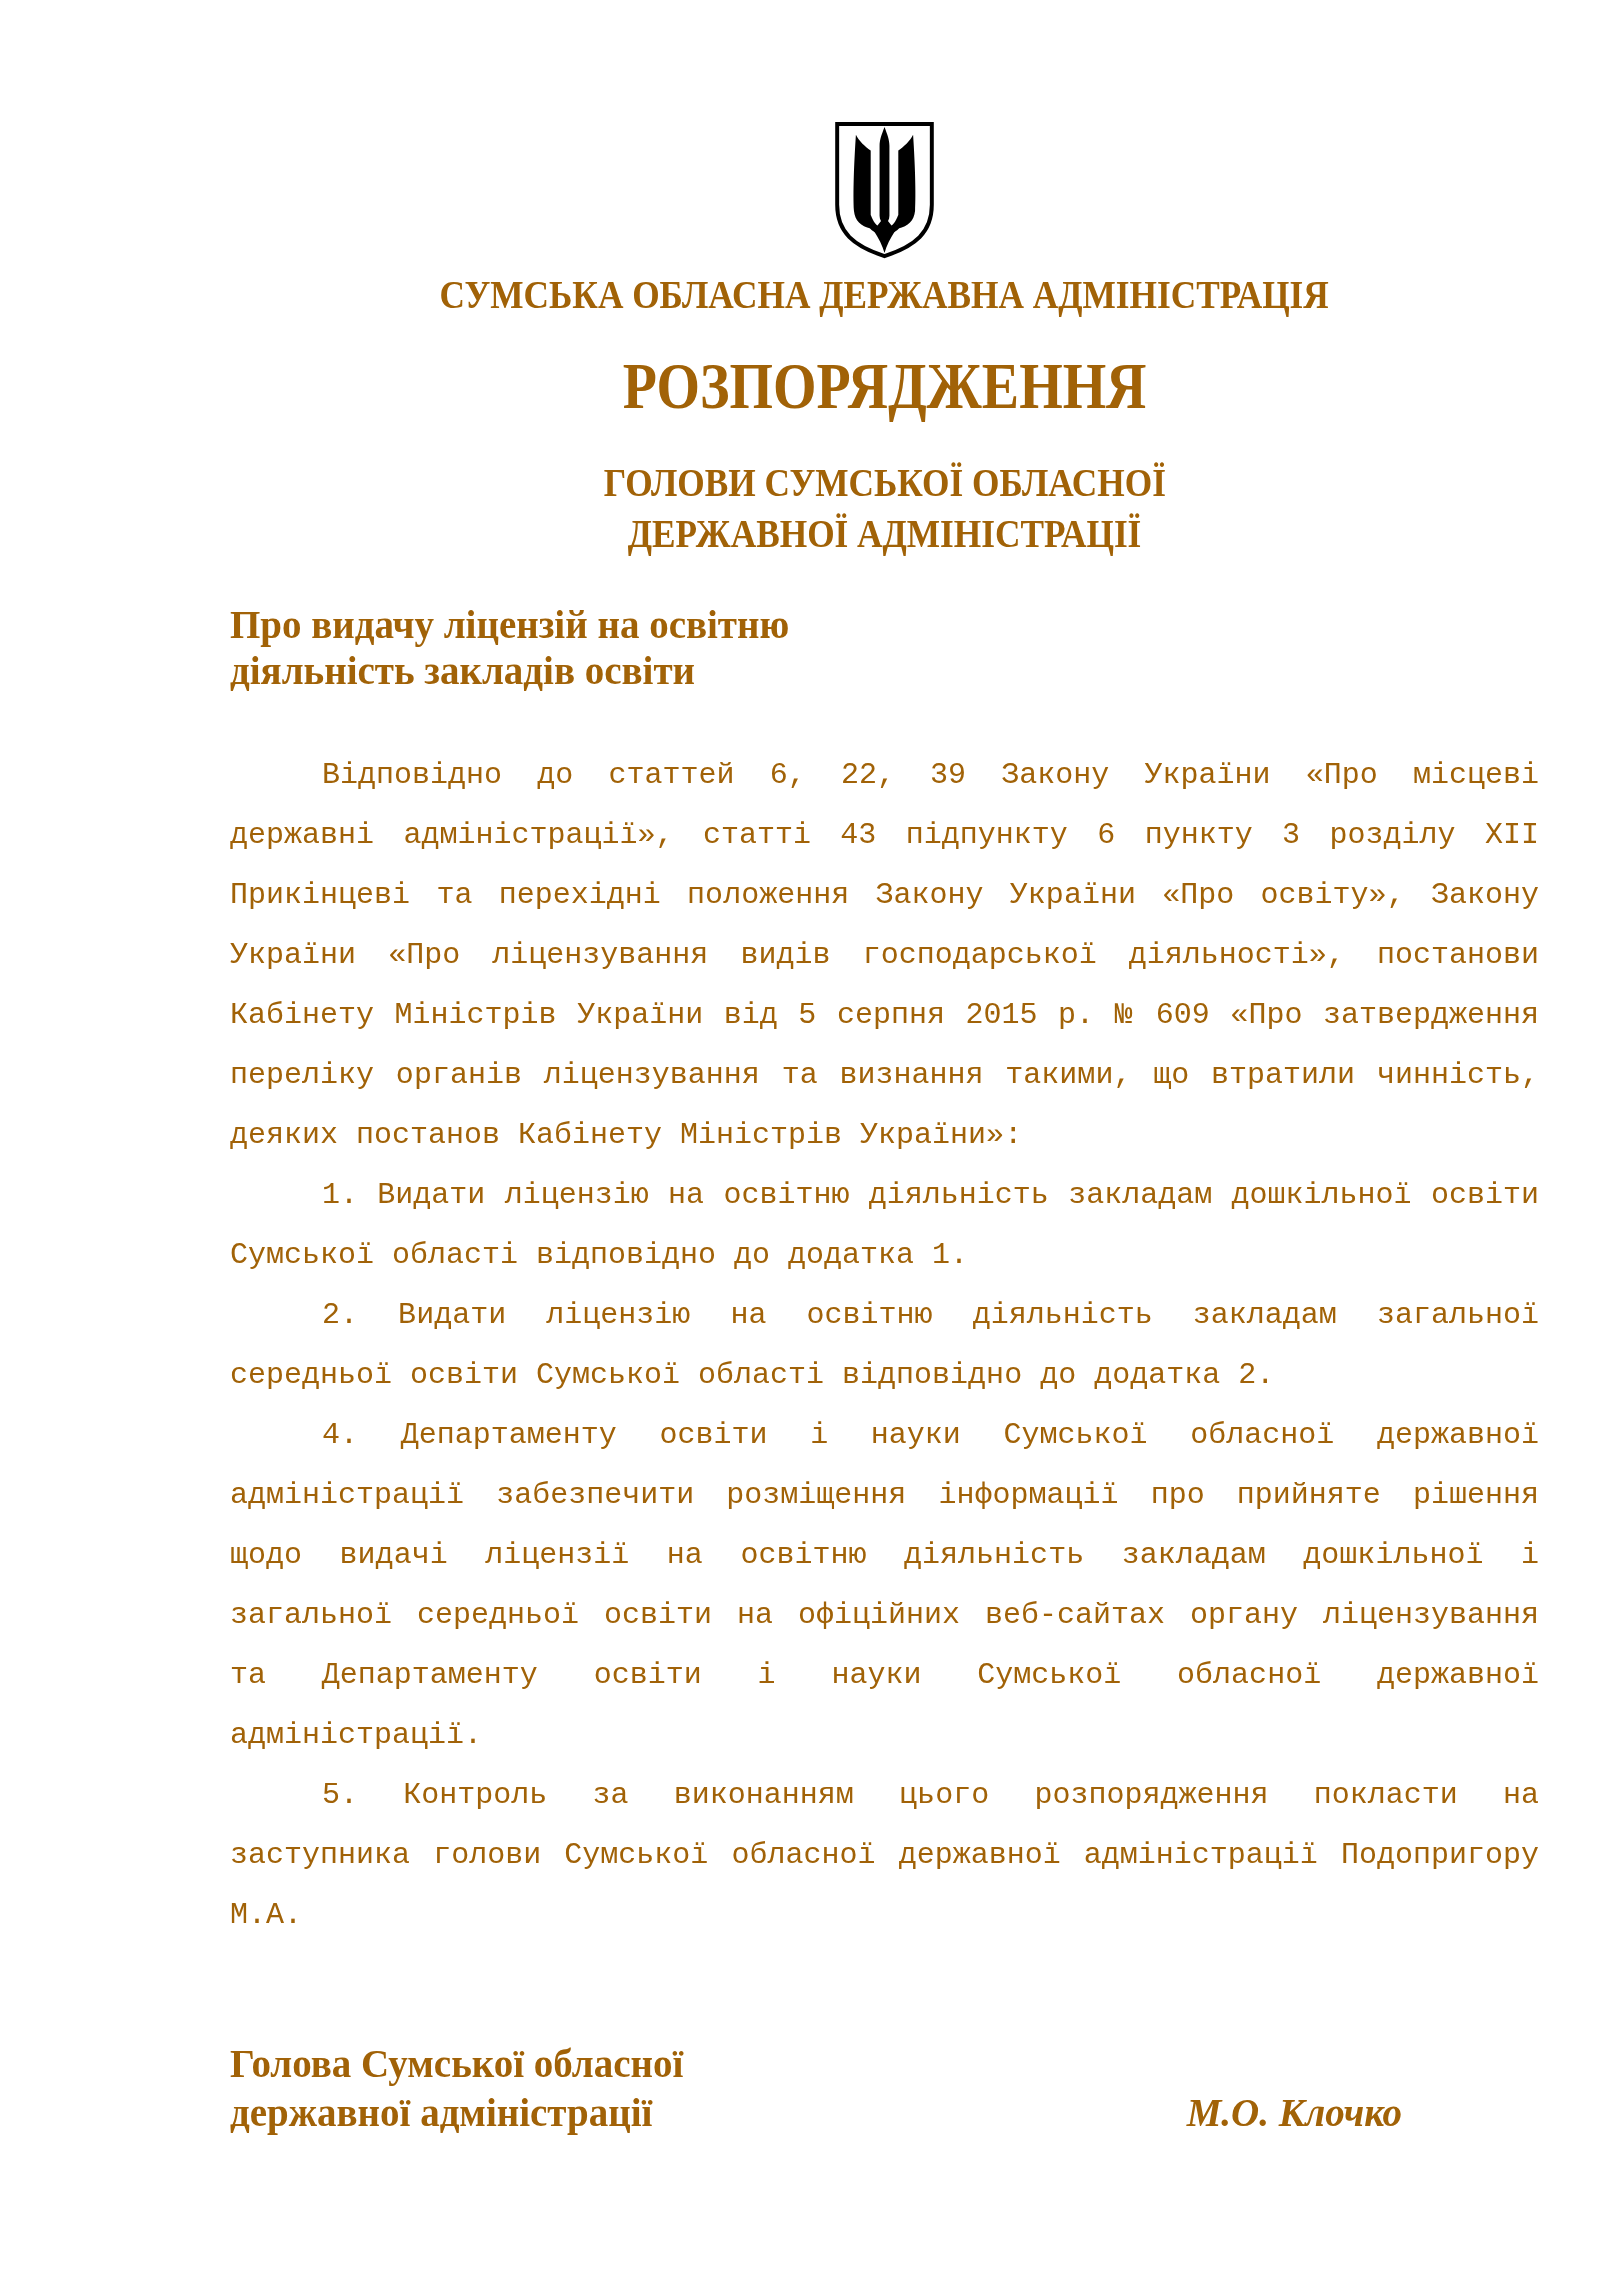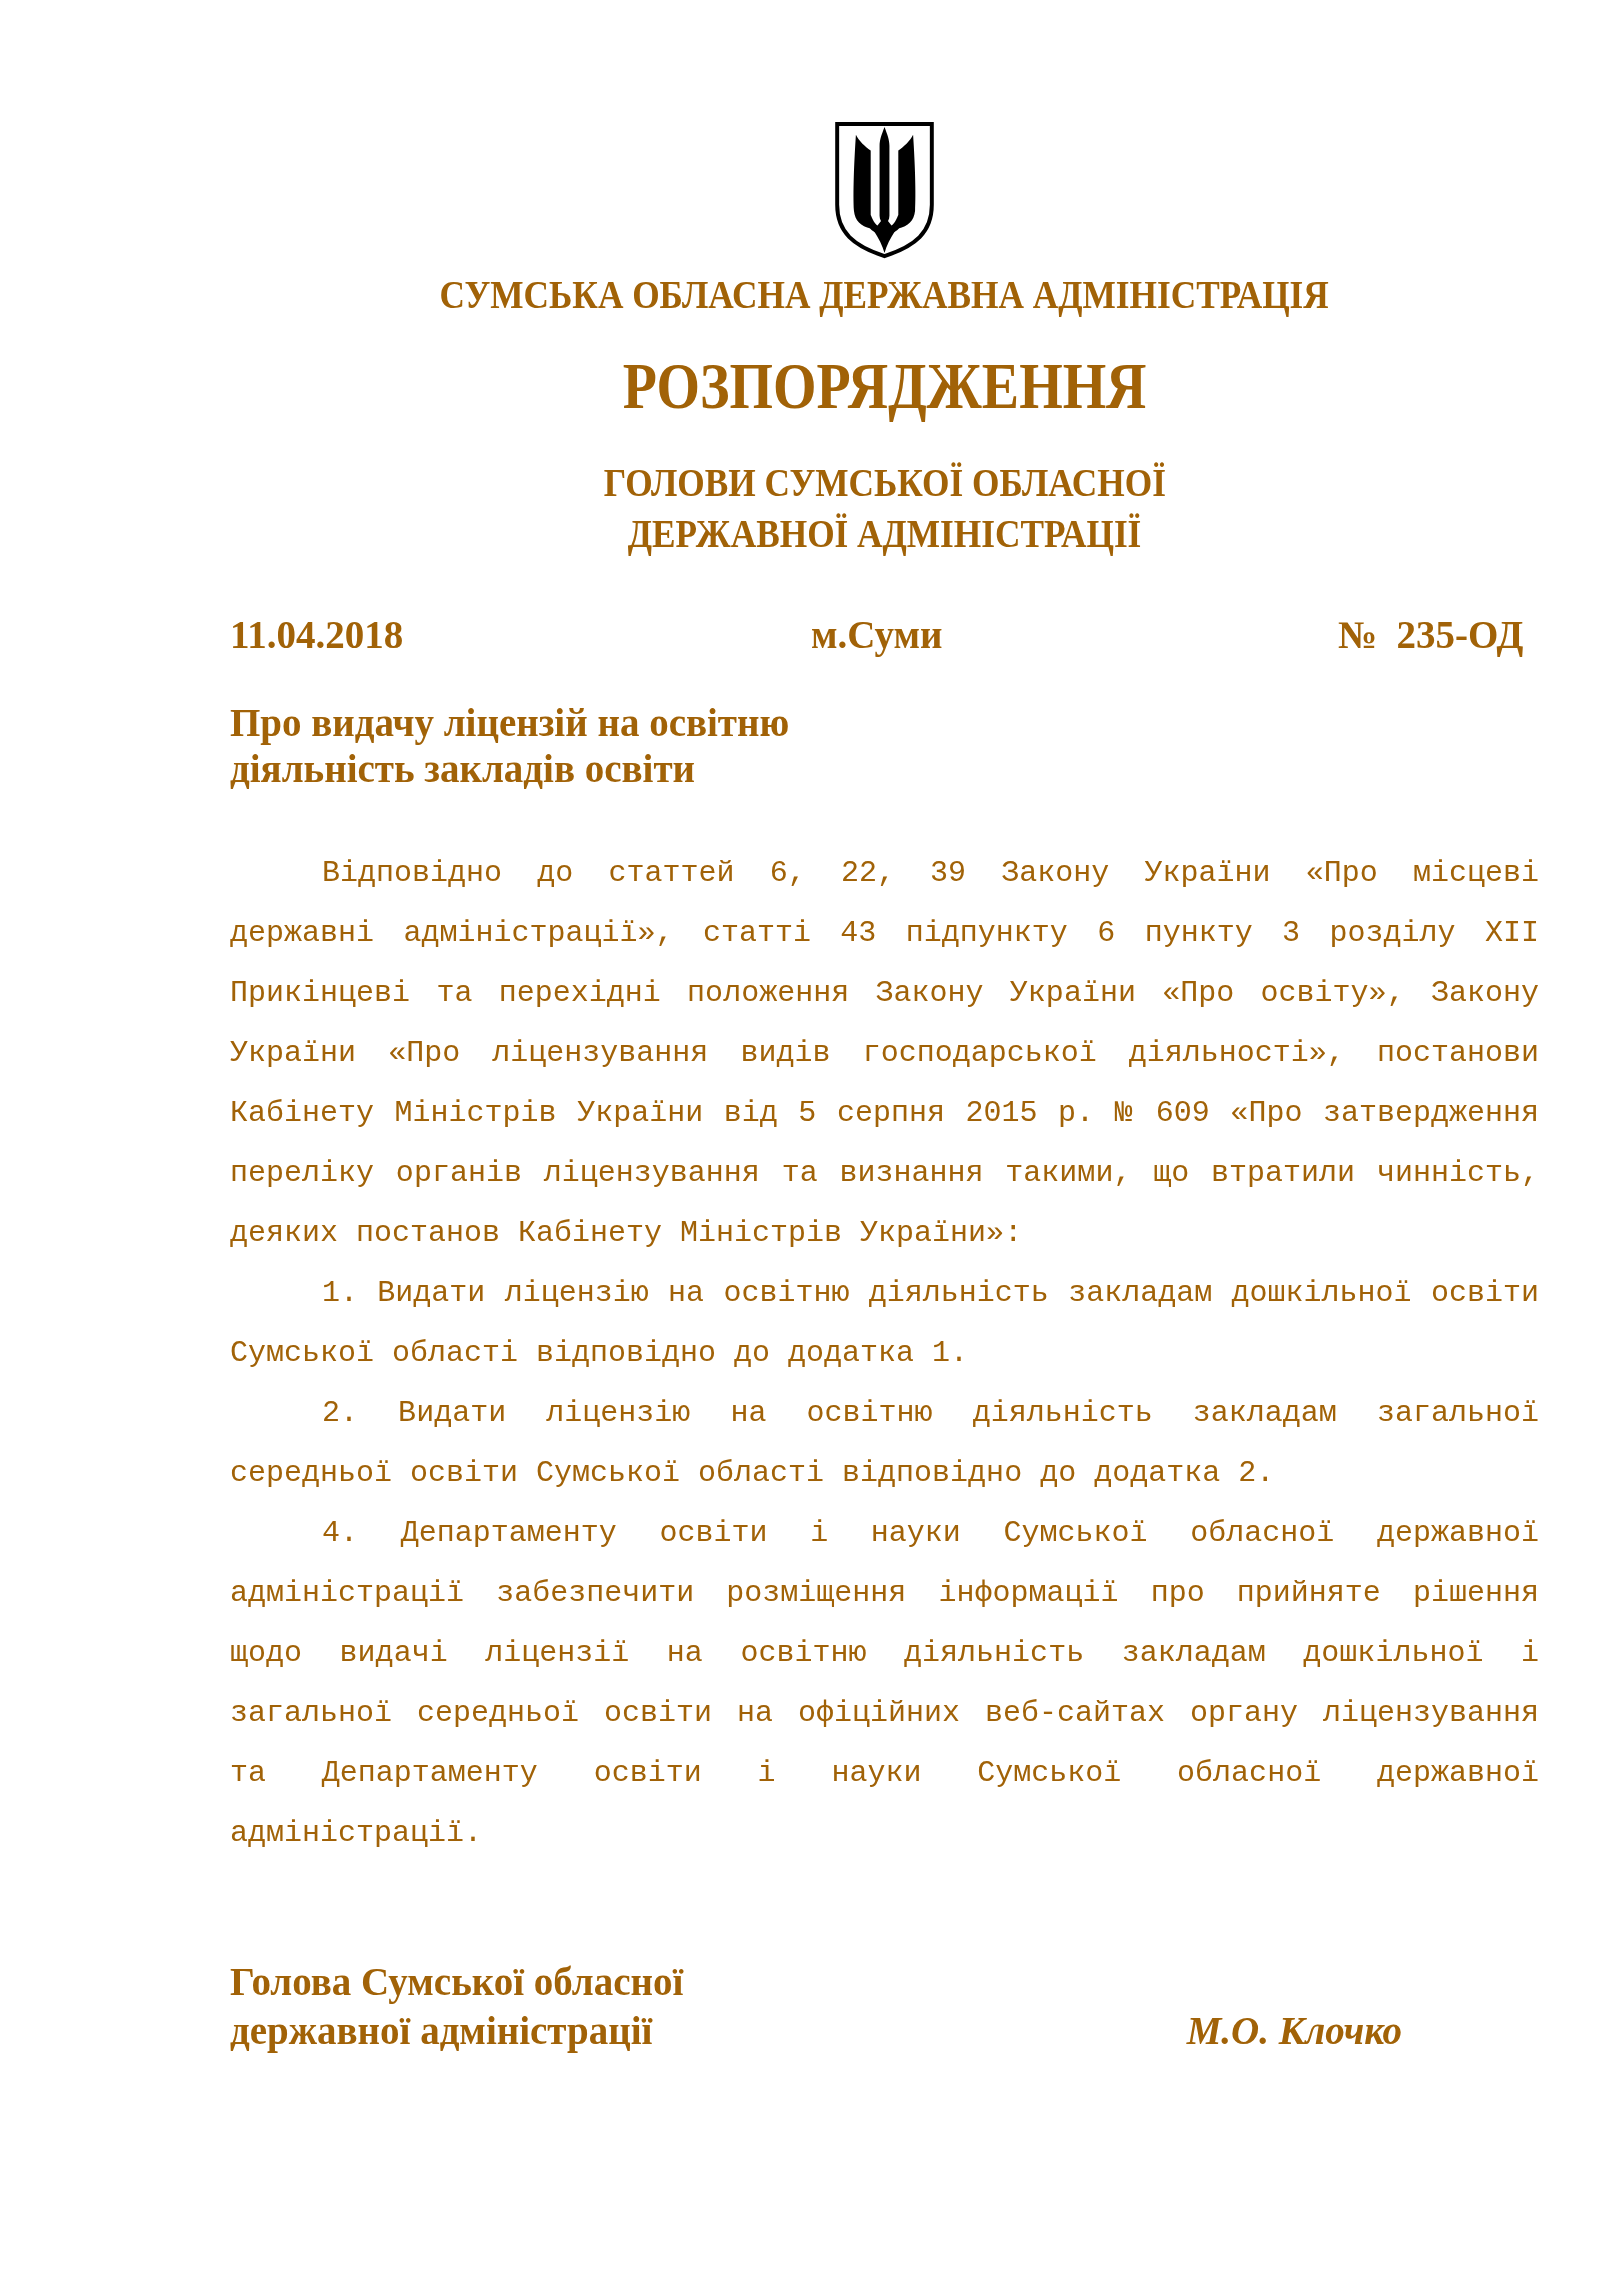--- a/index.html
+++ b/index.html
@@ -107,36 +107,32 @@
       <div>
         <span class="condensed">ГОЛОВИ СУМСЬКОЇ ОБЛАСНОЇ</span>
       </div>
       <div>
         <span class="condensed">ДЕРЖАВНОЇ АДМІНІСТРАЦІЇ</span>
       </div>
     </div>
 
   </div>
 
-  <div class="meta-row">
-    <div class="cell meta-date">11.04.2018</div>
-    <div class="cell meta-place">м.Суми</div>
-    <div class="cell meta-number">№  235-ОД</div>
-  </div>
 
   <div class="subject">
     <div>Про видачу ліцензій на освітню</div>
     <div>діяльність закладів освіти</div>
   </div>
 
   <div class="body-block" id="body-paragraphs">
       <p class="body-par">Відповідно до статтей 6, 22, 39 Закону України «Про місцеві державні адміністрації», статті 43 підпункту 6 пункту 3 розділу XII Прикінцеві та перехідні положення Закону України «Про освіту», Закону України «Про ліцензування видів господарської діяльності», постанови Кабінету Міністрів України від 5 серпня 2015 р. № 609 «Про затвердження переліку органів ліцензування та визнання такими, що втратили чинність, деяких постанов Кабінету Міністрів України»:</p>
       <p class="body-par">1. Видати ліцензію на освітню діяльність закладам дошкільної освіти Сумської області відповідно до додатка 1.</p>
       <p class="body-par">2. Видати ліцензію на освітню діяльність закладам загальної середньої освіти Сумської області відповідно до додатка 2.</p>
       <p class="body-par">4. Департаменту освіти і науки Сумської обласної державної адміністрації забезпечити розміщення інформації про прийняте рішення щодо видачі ліцензії на освітню діяльність закладам дошкільної і загальної середньої освіти на офіційних веб-сайтах органу ліцензування та Департаменту освіти і науки Сумської обласної державної адміністрації.</p>
+      <p class="body-par">5. Контроль за виконанням цього розпорядження покласти на заступника голови Сумської обласної державної адміністрації Подопригору М.А.</p>
     </div>
 
   <div class="signature">
     <div>
       <div>Голова Сумської обласної</div>
       <div>державної адміністрації</div>
     </div>
     <div class="sig-name">М.О. Клочко</div>
   </div>
 

